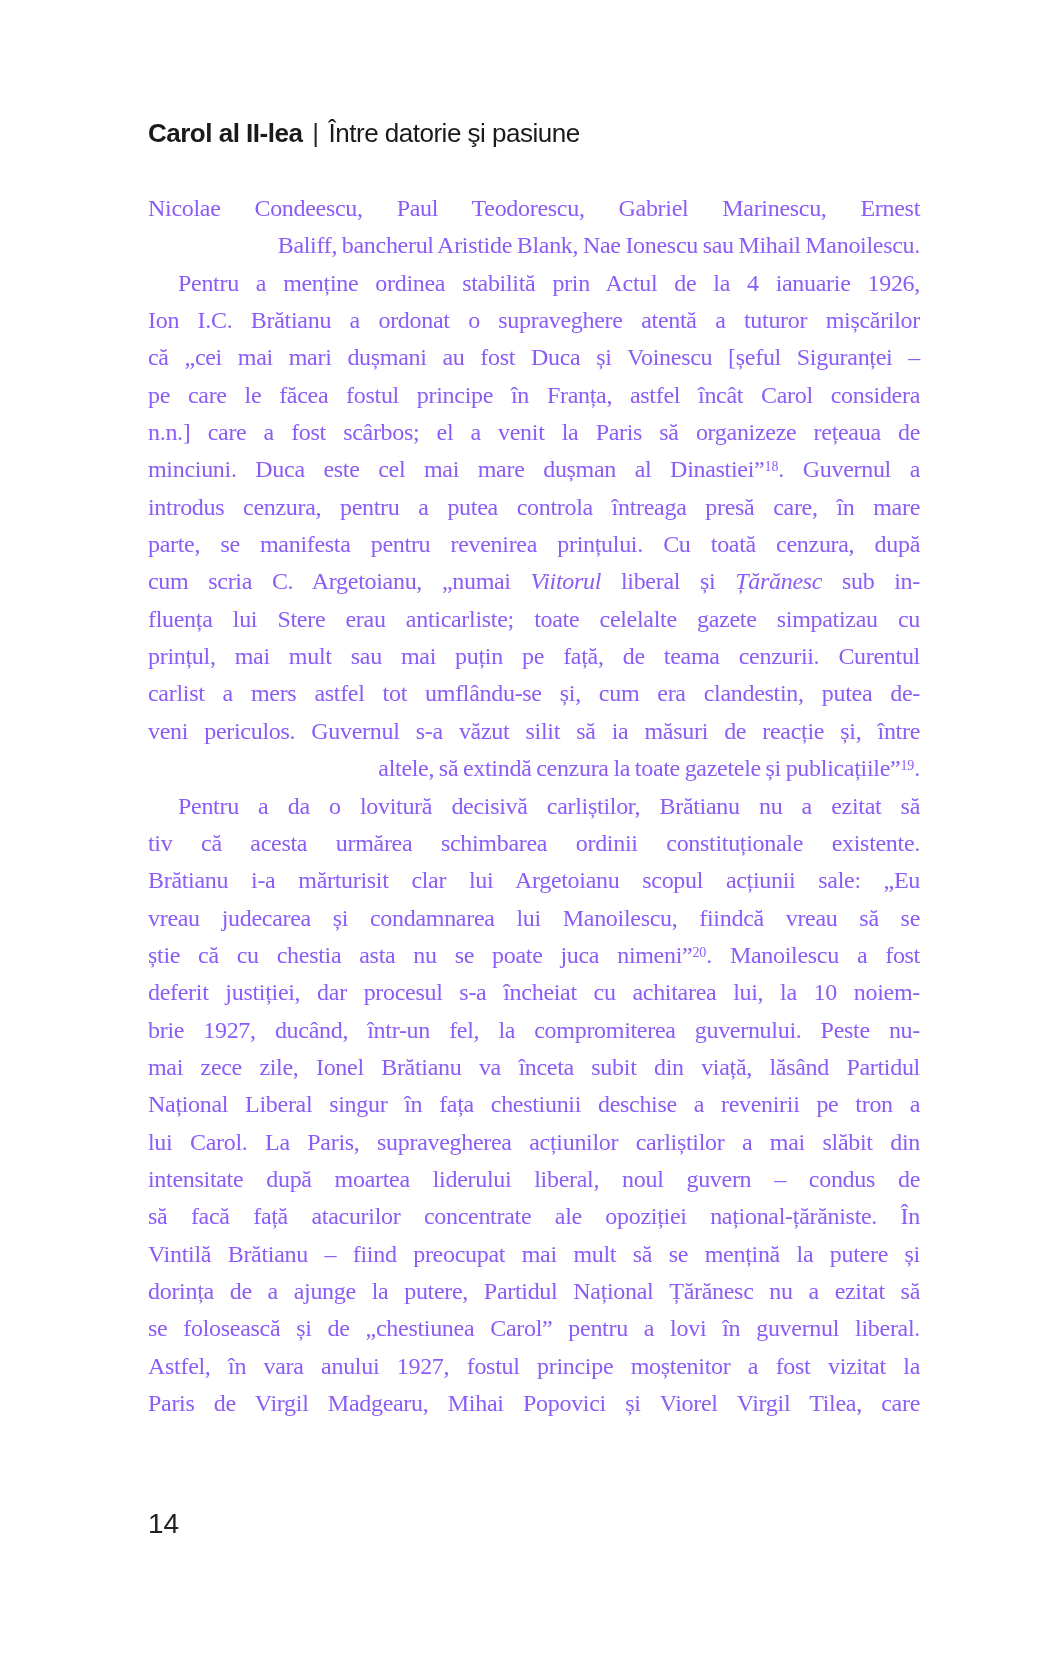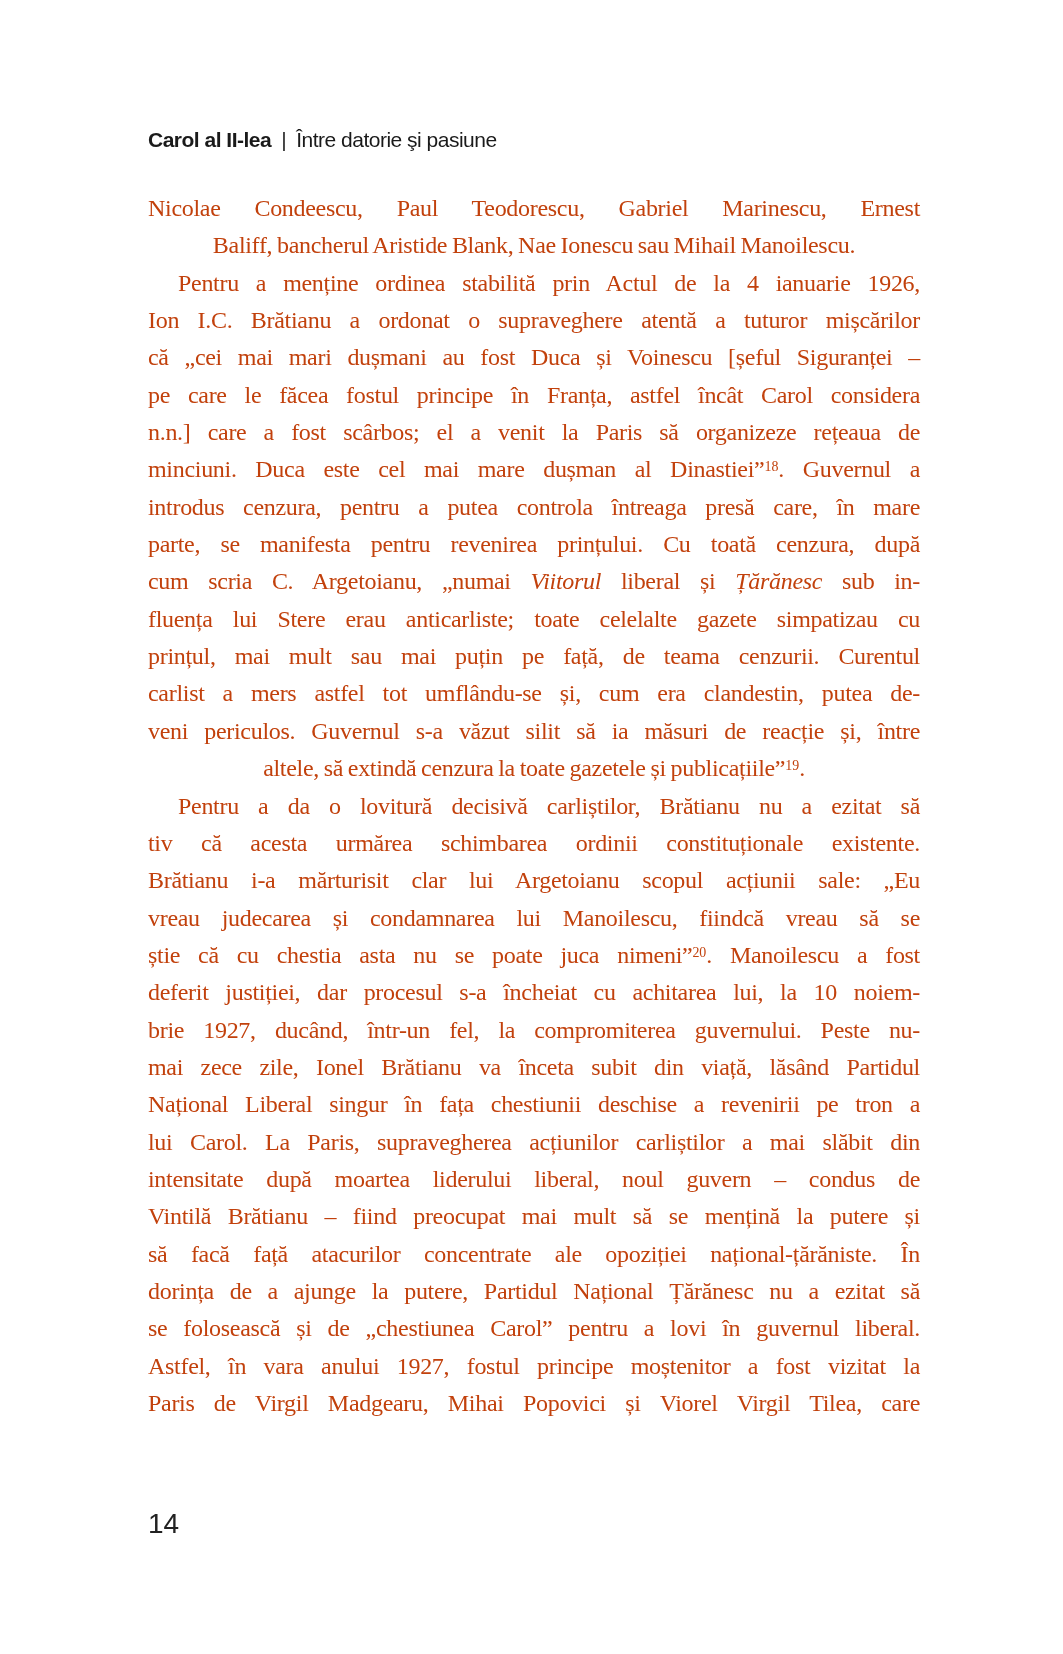--- a/index.html
+++ b/index.html
@@ -5,38 +5,38 @@
   html,body{margin:0;padding:0;background:#e8e8e8;}
   .page{
     position:relative;
     width:1063px;height:1654px;
     background:#ffffff;
     margin:0 auto;
     overflow:hidden;
     color:#1e1e1e;
   }
   .running-header{
-    position:absolute;top:122px;left:148px;right:120px;
+    position:absolute;top:115px;left:148px;right:120px;
     font-family:"Liberation Sans","DejaVu Sans",sans-serif;
-    font-size:21px;line-height:36px;
+    font-size:26px;line-height:36px;
     letter-spacing:-0.5px;
     color:#1a1a1a;
     white-space:nowrap;
   }
   .running-header .t-bold{font-weight:700;}
   .running-header .t-sep{font-weight:400;color:#2a2a2a;padding:0 10px;}
   .running-header .t-reg{font-weight:400;}
   .body-text{
     position:absolute;top:190px;left:148px;width:772px;
     font-family:"Liberation Serif","DejaVu Serif",serif;
     font-size:24px;line-height:37.35px;
     letter-spacing:-0.3px;word-spacing:-1px;
-    color:#c2410c;
+    color:#8b5cf6;
   }
-  .line{text-align:center;}
+  .line{text-align:right;}
   .line.j{text-align:justify;text-align-last:justify;}
   .line.indent{text-indent:30px;}
   .em{font-style:italic;}
   sup{
     font-size:0.58em;line-height:0;
     vertical-align:baseline;position:relative;top:-0.45em;
     letter-spacing:0;
     margin-top:20px;
   }
   .page-footer{
@@ -75,22 +75,22 @@
       <div class="line j"><span>tiv că acesta urmărea schimbarea ordinii constituționale existente.</span></div>
       <div class="line j"><span>Brătianu i-a mărturisit clar lui Argetoianu scopul acțiunii sale: „Eu</span></div>
       <div class="line j"><span>vreau judecarea și condamnarea lui Manoilescu, fiindcă vreau să se</span></div>
       <div class="line j"><span>știe că cu chestia asta nu se poate juca nimeni”</span><sup>20</sup><span>. Manoilescu a fost</span></div>
       <div class="line j"><span>deferit justiției, dar procesul s-a încheiat cu achitarea lui, la 10 noiem-</span></div>
       <div class="line j"><span>brie 1927, ducând, într-un fel, la compromiterea guvernului. Peste nu-</span></div>
       <div class="line j"><span>mai zece zile, Ionel Brătianu va înceta subit din viață, lăsând Partidul</span></div>
       <div class="line j"><span>Național Liberal singur în fața chestiunii deschise a revenirii pe tron a</span></div>
       <div class="line j"><span>lui Carol. La Paris, supravegherea acțiunilor carliștilor a mai slăbit din</span></div>
       <div class="line j"><span>intensitate după moartea liderului liberal, noul guvern – condus de</span></div>
+      <div class="line j"><span>să facă față atacurilor concentrate ale opoziției național-țărăniste. În</span></div>
       <div class="line j"><span>Vintilă Brătianu – fiind preocupat mai mult să se mențină la putere și</span></div>
-      <div class="line j"><span>să facă față atacurilor concentrate ale opoziției național-țărăniste. În</span></div>
       <div class="line j"><span>dorința de a ajunge la putere, Partidul Național Țărănesc nu a ezitat să</span></div>
       <div class="line j"><span>se folosească și de „chestiunea Carol” pentru a lovi în guvernul liberal.</span></div>
       <div class="line j"><span>Astfel, în vara anului 1927, fostul principe moștenitor a fost vizitat la</span></div>
       <div class="line j"><span>Paris de Virgil Madgearu, Mihai Popovici și Viorel Virgil Tilea, care</span></div>
     </div>
 
   <div class="page-footer">
     <span>14</span>
   </div>
 

